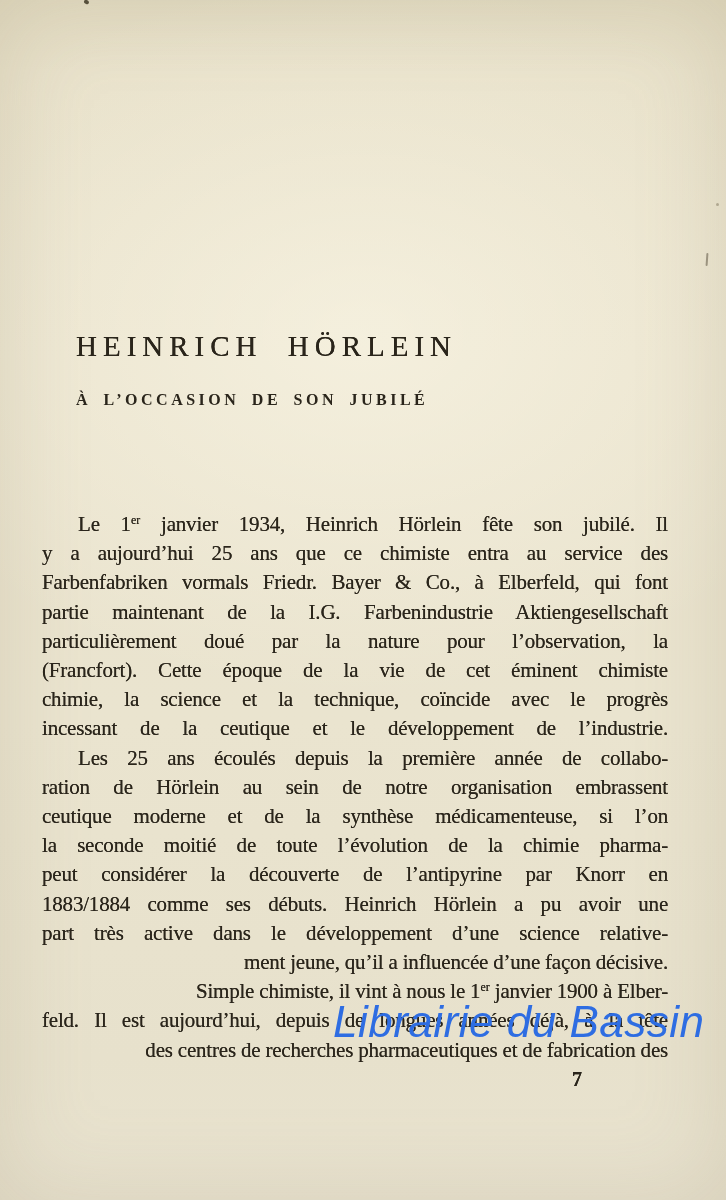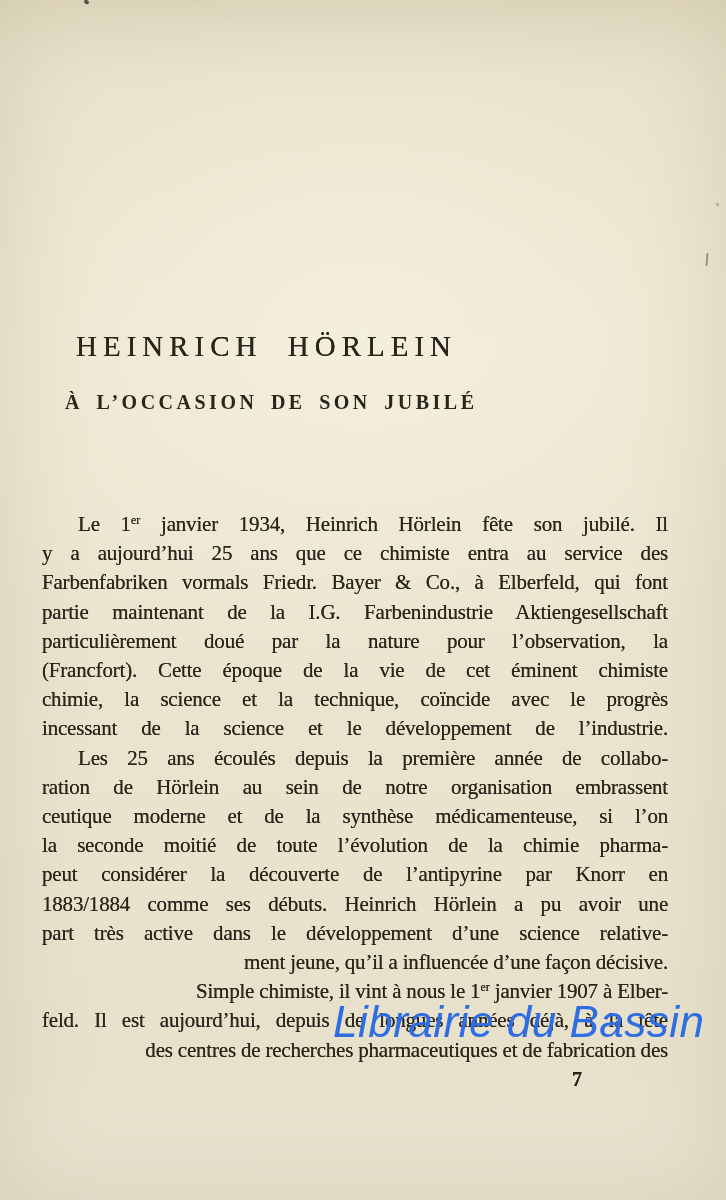--- a/index.html
+++ b/index.html
@@ -18,22 +18,22 @@
     color: var(--ink, #2a251b);
   }
   .title {
     position: absolute; left: 76px; top: 330px;
     font-size: 29px; font-weight: 400;
     letter-spacing: 6px; word-spacing: 12px;
     text-shadow: 0 0 0.5px currentColor;
     white-space: nowrap;
   }
   .subtitle {
-    position: absolute; left: 65px; top: 391px;
-    font-size: 20px; font-weight: 700;
+    position: absolute; left: 76px; top: 391px;
+    font-size: 16px; font-weight: 700;
     letter-spacing: 3.5px; word-spacing: 5px;
     white-space: nowrap;
   }
   .bodytext {
     position: absolute; left: 42px; top: 510px; width: 626px;
     font-size: 21px; line-height: 29.2px; letter-spacing: -0.2px;
     text-shadow: 0 0 0.5px rgba(42,37,27,0.85);
   }
   .line { text-align: right; }
   .line.j { text-align: justify; text-align-last: justify; text-justify: inter-word; }
@@ -79,30 +79,30 @@
   <div class="subtitle">À L’OCCASION DE SON JUBILÉ</div>
 
   <div class="bodytext">
     <div class="line j indent"><span>Le 1</span><sup>er</sup><span> janvier 1934, Heinrich Hörlein fête son jubilé. Il</span></div>
     <div class="line j">y a aujourd’hui 25 ans que ce chimiste entra au service des</div>
     <div class="line j">Farbenfabriken vormals Friedr. Bayer &amp; Co., à Elberfeld, qui font</div>
     <div class="line j">partie maintenant de la I.G. Farbenindustrie Aktiengesellschaft</div>
     <div class="line j">particulièrement doué par la nature pour l’observation, la</div>
     <div class="line j">(Francfort). Cette époque de la vie de cet éminent chimiste</div>
     <div class="line j">chimie, la science et la technique, coïncide avec le progrès</div>
-    <div class="line j">incessant de la science et le développement de l’industrie.</div>
+    <div class="line j">incessant de la ceutique et le développement de l’industrie.</div>
     <div class="line j indent">Les 25 ans écoulés depuis la première année de collabo-</div>
     <div class="line j">ration de Hörlein au sein de notre organisation embrassent</div>
     <div class="line j">ceutique moderne et de la synthèse médicamenteuse, si l’on</div>
     <div class="line j">la seconde moitié de toute l’évolution de la chimie pharma-</div>
     <div class="line j">peut considérer la découverte de l’antipyrine par Knorr en</div>
     <div class="line j">1883/1884 comme ses débuts. Heinrich Hörlein a pu avoir une</div>
     <div class="line j">part très active dans le développement d’une science relative-</div>
     <div class="line">ment jeune, qu’il a influencée d’une façon décisive.</div>
-    <div class="line indent"><span>Simple chimiste, il vint à nous le 1</span><sup>er</sup><span> janvier 1907 à Elber-</span></div>
+    <div class="line indent"><span>Simple chimiste, il vint à nous le 1</span><sup>er</sup><span> janvier 1900 à Elber-</span></div>
     <div class="line j">feld. Il est aujourd’hui, depuis de longues années déjà, à la tête</div>
     <div class="line">des centres de recherches pharmaceutiques et de fabrication des</div>
   </div>
 
   <div class="watermark">Librairie du Bassin</div>
 
   <div class="page-number">7</div>
 
 </div>
 

